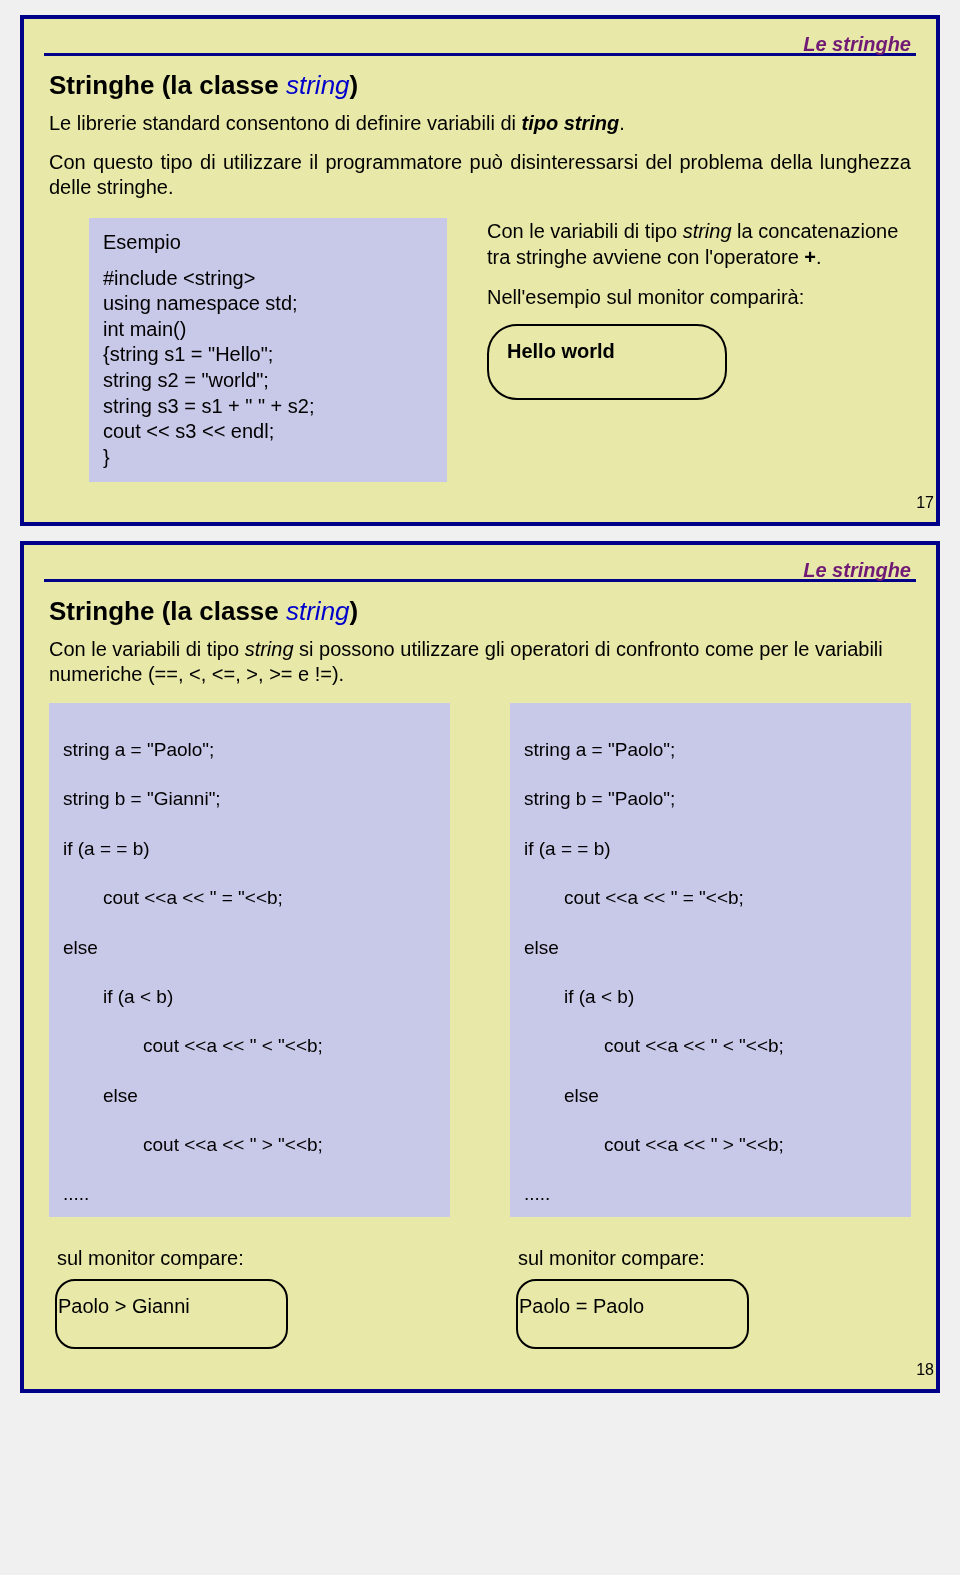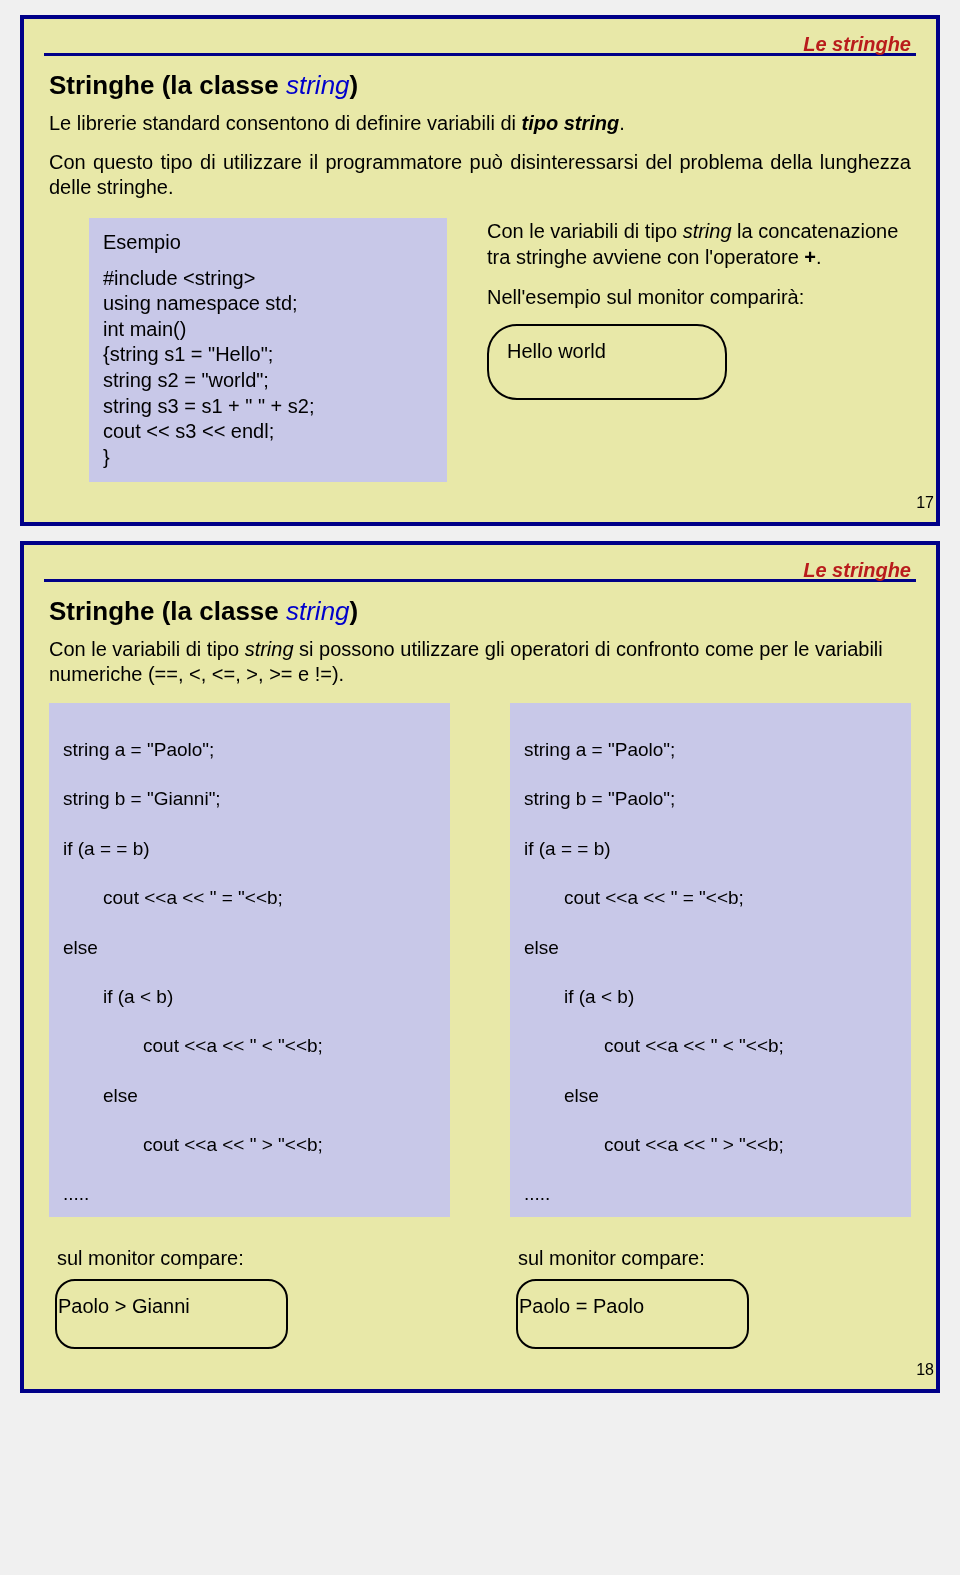--- a/index.html
+++ b/index.html
@@ -15,21 +15,21 @@
     background: #e8e8a8;
     border: 4px solid #000088;
     position: relative;
     padding: 20px 25px 40px 25px;
     box-sizing: border-box;
   }
   .corner-tag {
     position: absolute;
     top: 14px;
     right: 25px;
-    color: #b91c1c;
+    color: #701a75;
     font-style: italic;
     font-weight: bold;
     font-size: 20px;
   }
   .rule-line {
     border: none;
     border-top: 3px solid #000088;
     margin: 14px -5px 14px -5px;
   }
   .title {
@@ -73,20 +73,21 @@
   .right-col p { margin: 0 0 14px 0; }
   .right-col .ital { font-style: italic; }
   .right-col .bold { font-weight: bold; }
   .rounded-box {
     border: 2px solid #000;
     border-radius: 30px;
     padding: 12px 18px 34px 18px;
     font-size: 20px;
     display: inline-block;
     min-width: 200px;
+    font-weight: bold;
   }
   .page-num {
     position: absolute;
     bottom: 10px;
     right: 2px;
     font-size: 16px;
   }
   .sub-row {
     display: flex;
     gap: 60px;

